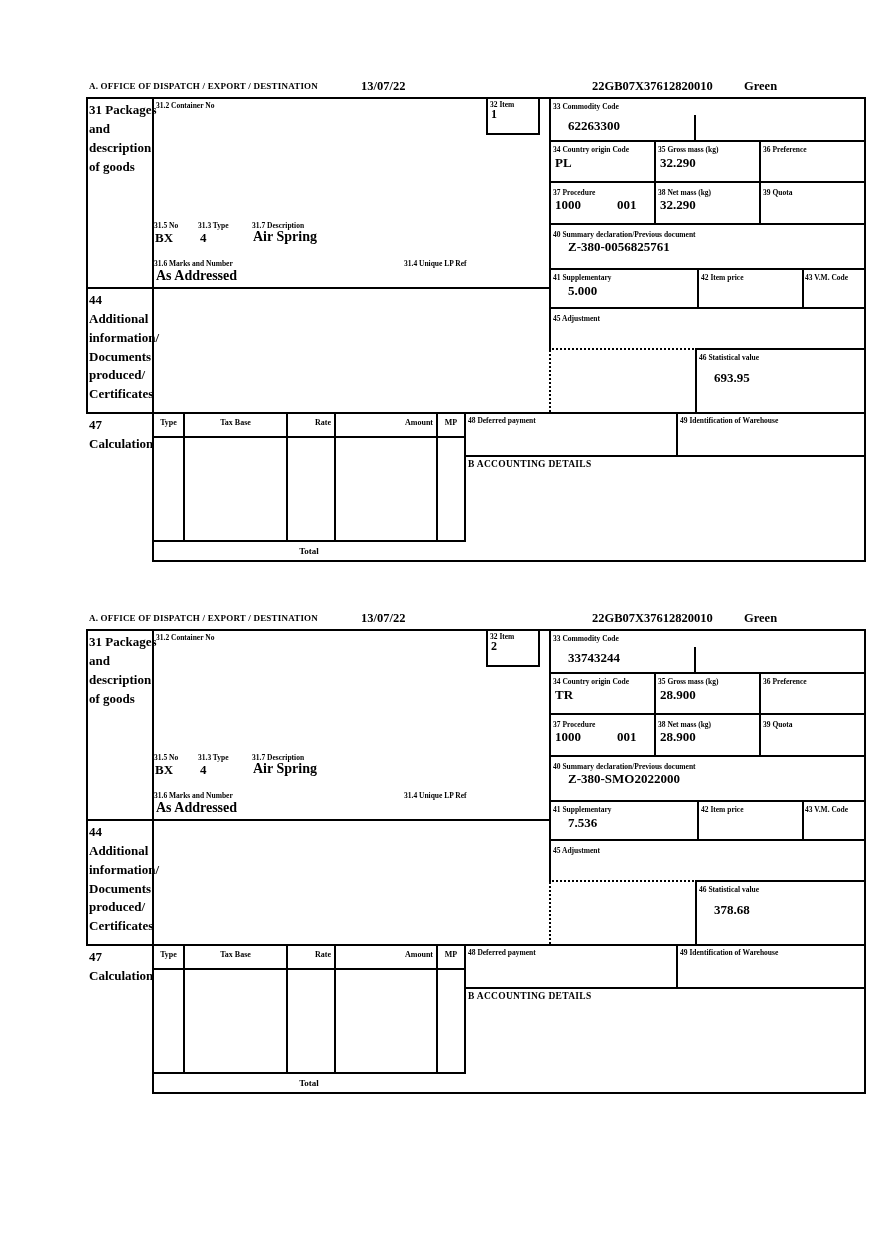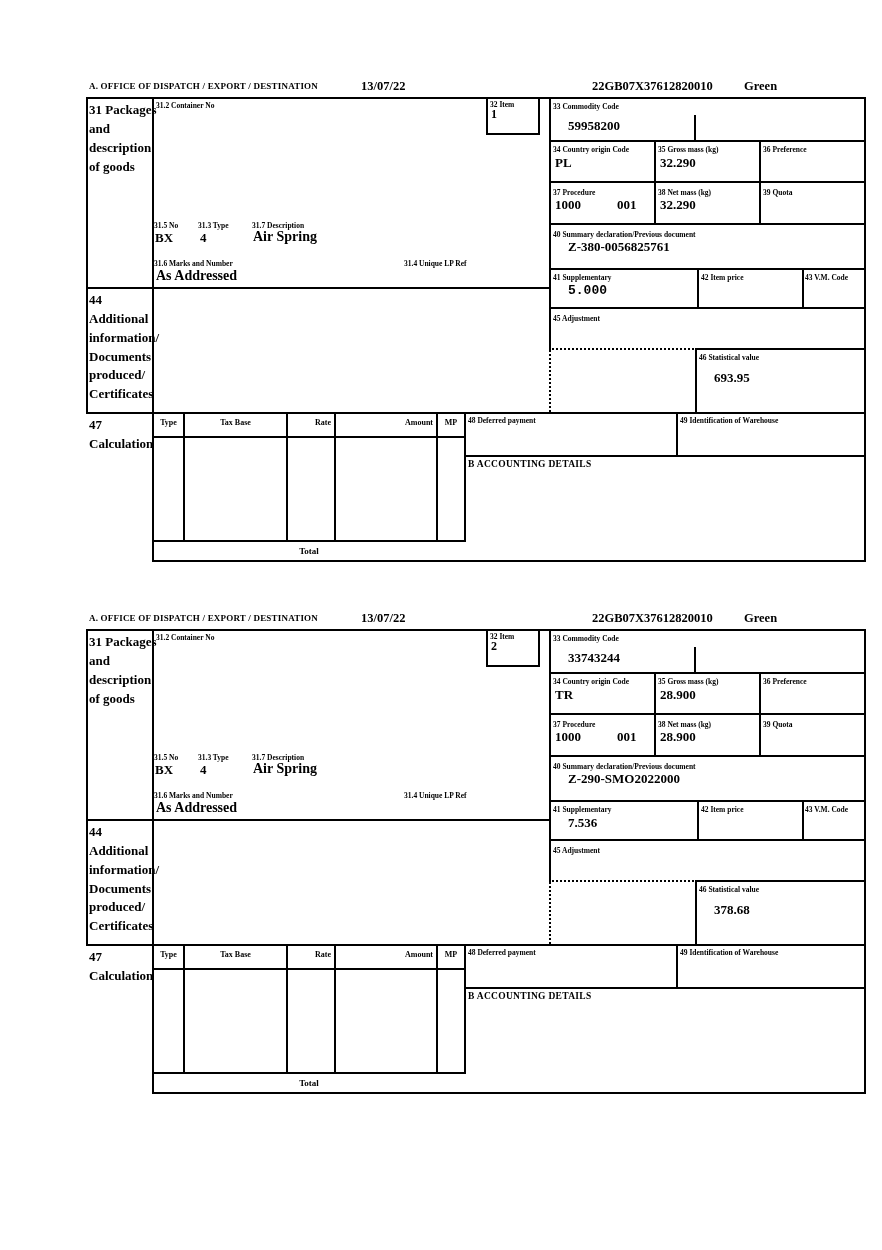--- a/index.html
+++ b/index.html
@@ -70,21 +70,21 @@
 description
 of goods</div>
   <div class="lbl" style="left:152px;top:26px;">31.2 Container No</div>
   <div class="val val-sm" style="left:160px;top:44px;"></div>
 
   <div class="itembox"></div>
   <div class="lbl" style="left:486px;top:25px;">32 Item</div>
   <div class="val val-sm" style="left:487px;top:33px;">1</div>
 
   <div class="lbl" style="left:549px;top:27px;">33 Commodity Code</div>
-  <div class="val" style="left:564px;top:44px;">59958200</div>
+  <div class="val" style="left:564px;top:44px;">62263300</div>
 
   <div class="lbl" style="left:549px;top:70px;">34 Country origin Code</div>
   <div class="val" style="left:551px;top:81px;font-family:Liberation Serif, serif;">PL</div>
   <div class="lbl" style="left:654px;top:70px;">35 Gross mass (kg)</div>
   <div class="val" style="left:656px;top:81px;">32.290</div>
   <div class="lbl" style="left:759px;top:70px;">36 Preference</div>
 
   <div class="lbl" style="left:549px;top:113px;">37 Procedure</div>
   <div class="val" style="left:551px;top:123px;">1000</div>
   <div class="val" style="left:613px;top:123px;">001</div>
@@ -101,21 +101,21 @@
 
   <div class="lbl" style="left:150px;top:184px;">31.6 Marks and Number</div>
   <div class="lbl" style="left:400px;top:184px;">31.4 Unique LP Ref</div>
   <div class="val" style="left:152px;top:194px;font-size:14px;">As Addressed</div>
   <div class="val val-sm" style="left:400px;top:194px;"></div>
 
   <div class="lbl" style="left:549px;top:155px;">40 Summary declaration/Previous document</div>
   <div class="val" style="left:564px;top:165px;">Z-380-0056825761</div>
 
   <div class="lbl" style="left:549px;top:198px;">41 Supplementary</div>
-  <div class="val" style="left:564px;top:209px;font-family:Liberation Mono, monospace;">5.000</div>
+  <div class="val" style="left:564px;top:209px;">5.000</div>
   <div class="lbl" style="left:697px;top:198px;">42 Item price</div>
   <div class="val val-sm" style="left:700px;top:209px;"></div>
   <div class="lbl" style="left:801px;top:198px;">43 V.M. Code</div>
   <div class="val val-sm" style="left:804px;top:209px;"></div>
 
   <div class="lbl lbl-multi" style="left:85px;top:216px;">44
 Additional
 information/
 Documents
 produced/
@@ -213,21 +213,21 @@
   <div class="val" style="left:151px;top:156px;">BX</div>
   <div class="val" style="left:196px;top:156px;">4</div>
   <div class="val" style="left:249px;top:155px;font-size:14px;">Air Spring</div>
 
   <div class="lbl" style="left:150px;top:184px;">31.6 Marks and Number</div>
   <div class="lbl" style="left:400px;top:184px;">31.4 Unique LP Ref</div>
   <div class="val" style="left:152px;top:194px;font-size:14px;">As Addressed</div>
   <div class="val val-sm" style="left:400px;top:194px;"></div>
 
   <div class="lbl" style="left:549px;top:155px;">40 Summary declaration/Previous document</div>
-  <div class="val" style="left:564px;top:165px;">Z-290-SMO2022000</div>
+  <div class="val" style="left:564px;top:165px;">Z-380-SMO2022000</div>
 
   <div class="lbl" style="left:549px;top:198px;">41 Supplementary</div>
   <div class="val" style="left:564px;top:209px;">7.536</div>
   <div class="lbl" style="left:697px;top:198px;">42 Item price</div>
   <div class="val val-sm" style="left:700px;top:209px;"></div>
   <div class="lbl" style="left:801px;top:198px;">43 V.M. Code</div>
   <div class="val val-sm" style="left:804px;top:209px;"></div>
 
   <div class="lbl lbl-multi" style="left:85px;top:216px;">44
 Additional

